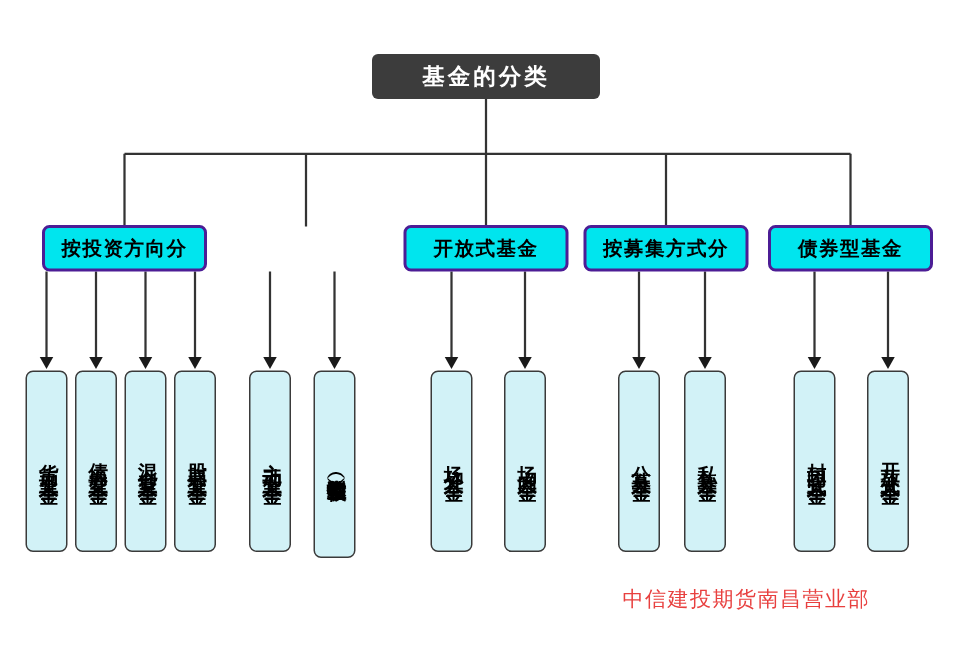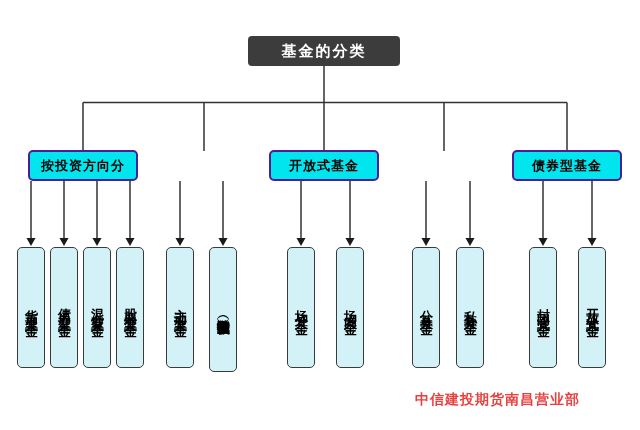--- a/index.html
+++ b/index.html
@@ -43,21 +43,21 @@
     background:var(--leaf-fill);
     border:1.5px solid #3a3a3a;border-radius:5px;
     display:flex;align-items:center;justify-content:center;
     writing-mode:vertical-rl;text-orientation:mixed;
     font-size:13px;font-weight:bold;color:#000;letter-spacing:4px;
     box-sizing:border-box;
   }
   .leaf-box.tight{letter-spacing:0;height:125px;}
   .watermark{
     position:absolute;left:415px;top:391px;
-    font-size:14px;font-weight:bold;color:var(--watermark-color);
+    font-size:14px;font-weight:normal;color:var(--watermark-color);
     letter-spacing:1px;white-space:nowrap;
   }
 </style>
 </head>
 <body>
 
 <div class="canvas">
 
   <svg class="connectors" viewBox="0 0 640 430" xmlns="http://www.w3.org/2000/svg">
 
@@ -98,20 +98,21 @@
     <path class="cline" d="M543 181 V239"></path>
       <polygon class="ahead" points="538.5,238 547.5,238 543,246"></polygon>
     <path class="cline" d="M592 181 V239"></path>
       <polygon class="ahead" points="587.5,238 596.5,238 592,246"></polygon>
   </svg>
 
   <div class="root-box">基金的分类</div>
 
   <div class="cat-box" style="left:28px">按投资方向分</div>
   <div class="cat-box" style="left:269px">开放式基金</div>
+  <div class="cat-box" style="left:389px">按募集方式分</div>
   <div class="cat-box" style="left:512px">债券型基金</div>
 
   <div class="leaf-box" style="left:17px">货币型基金</div>
   <div class="leaf-box" style="left:50px">债券型基金</div>
   <div class="leaf-box" style="left:83px">混合型基金</div>
   <div class="leaf-box" style="left:116px">股票型基金</div>
 
   <div class="leaf-box" style="left:166px">主动型基金</div>
   <div class="leaf-box tight" style="left:209px">被动型（指数）基金</div>
 

